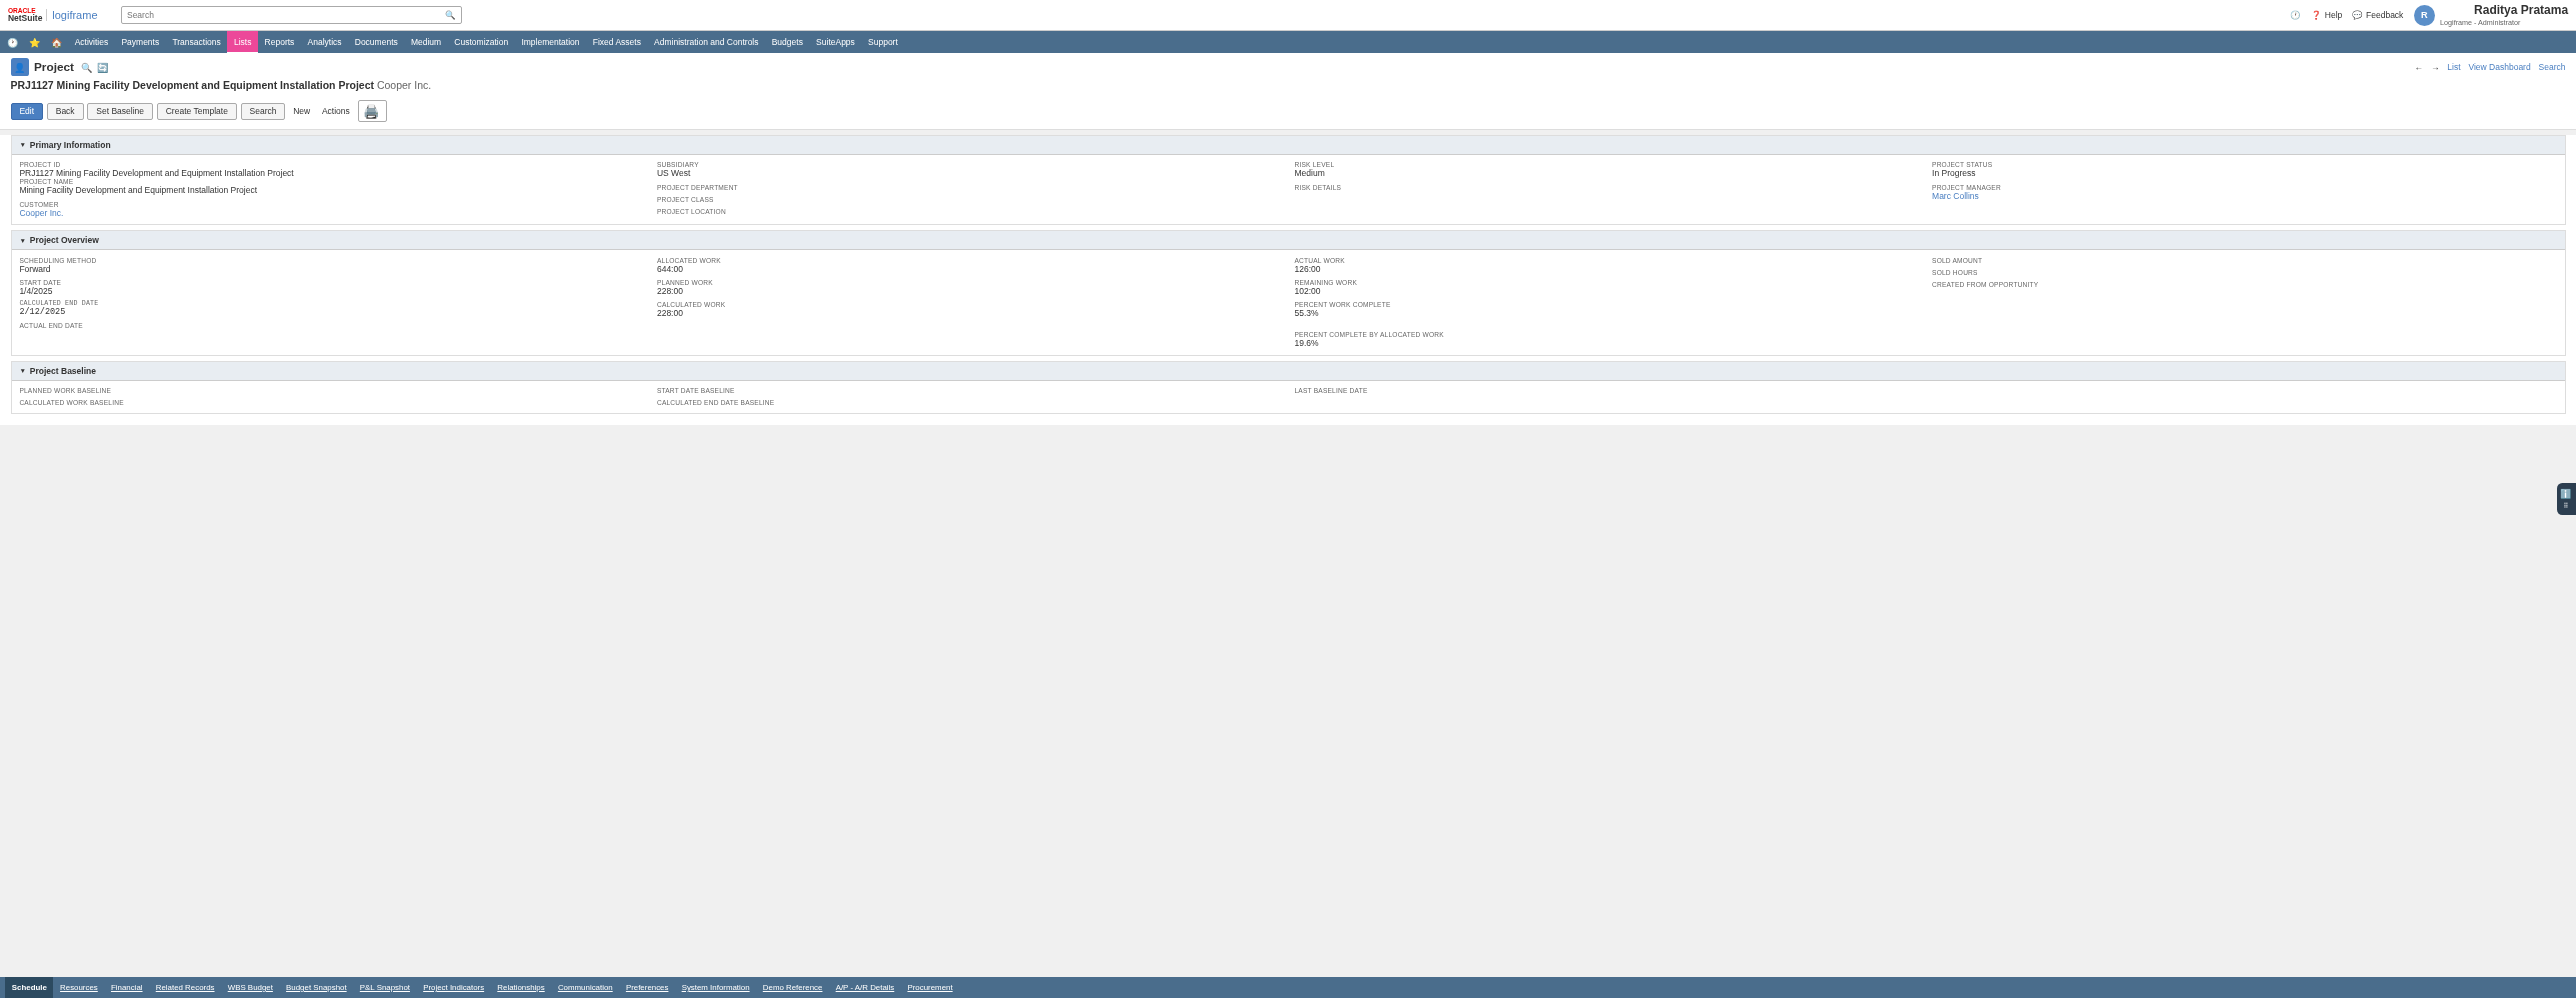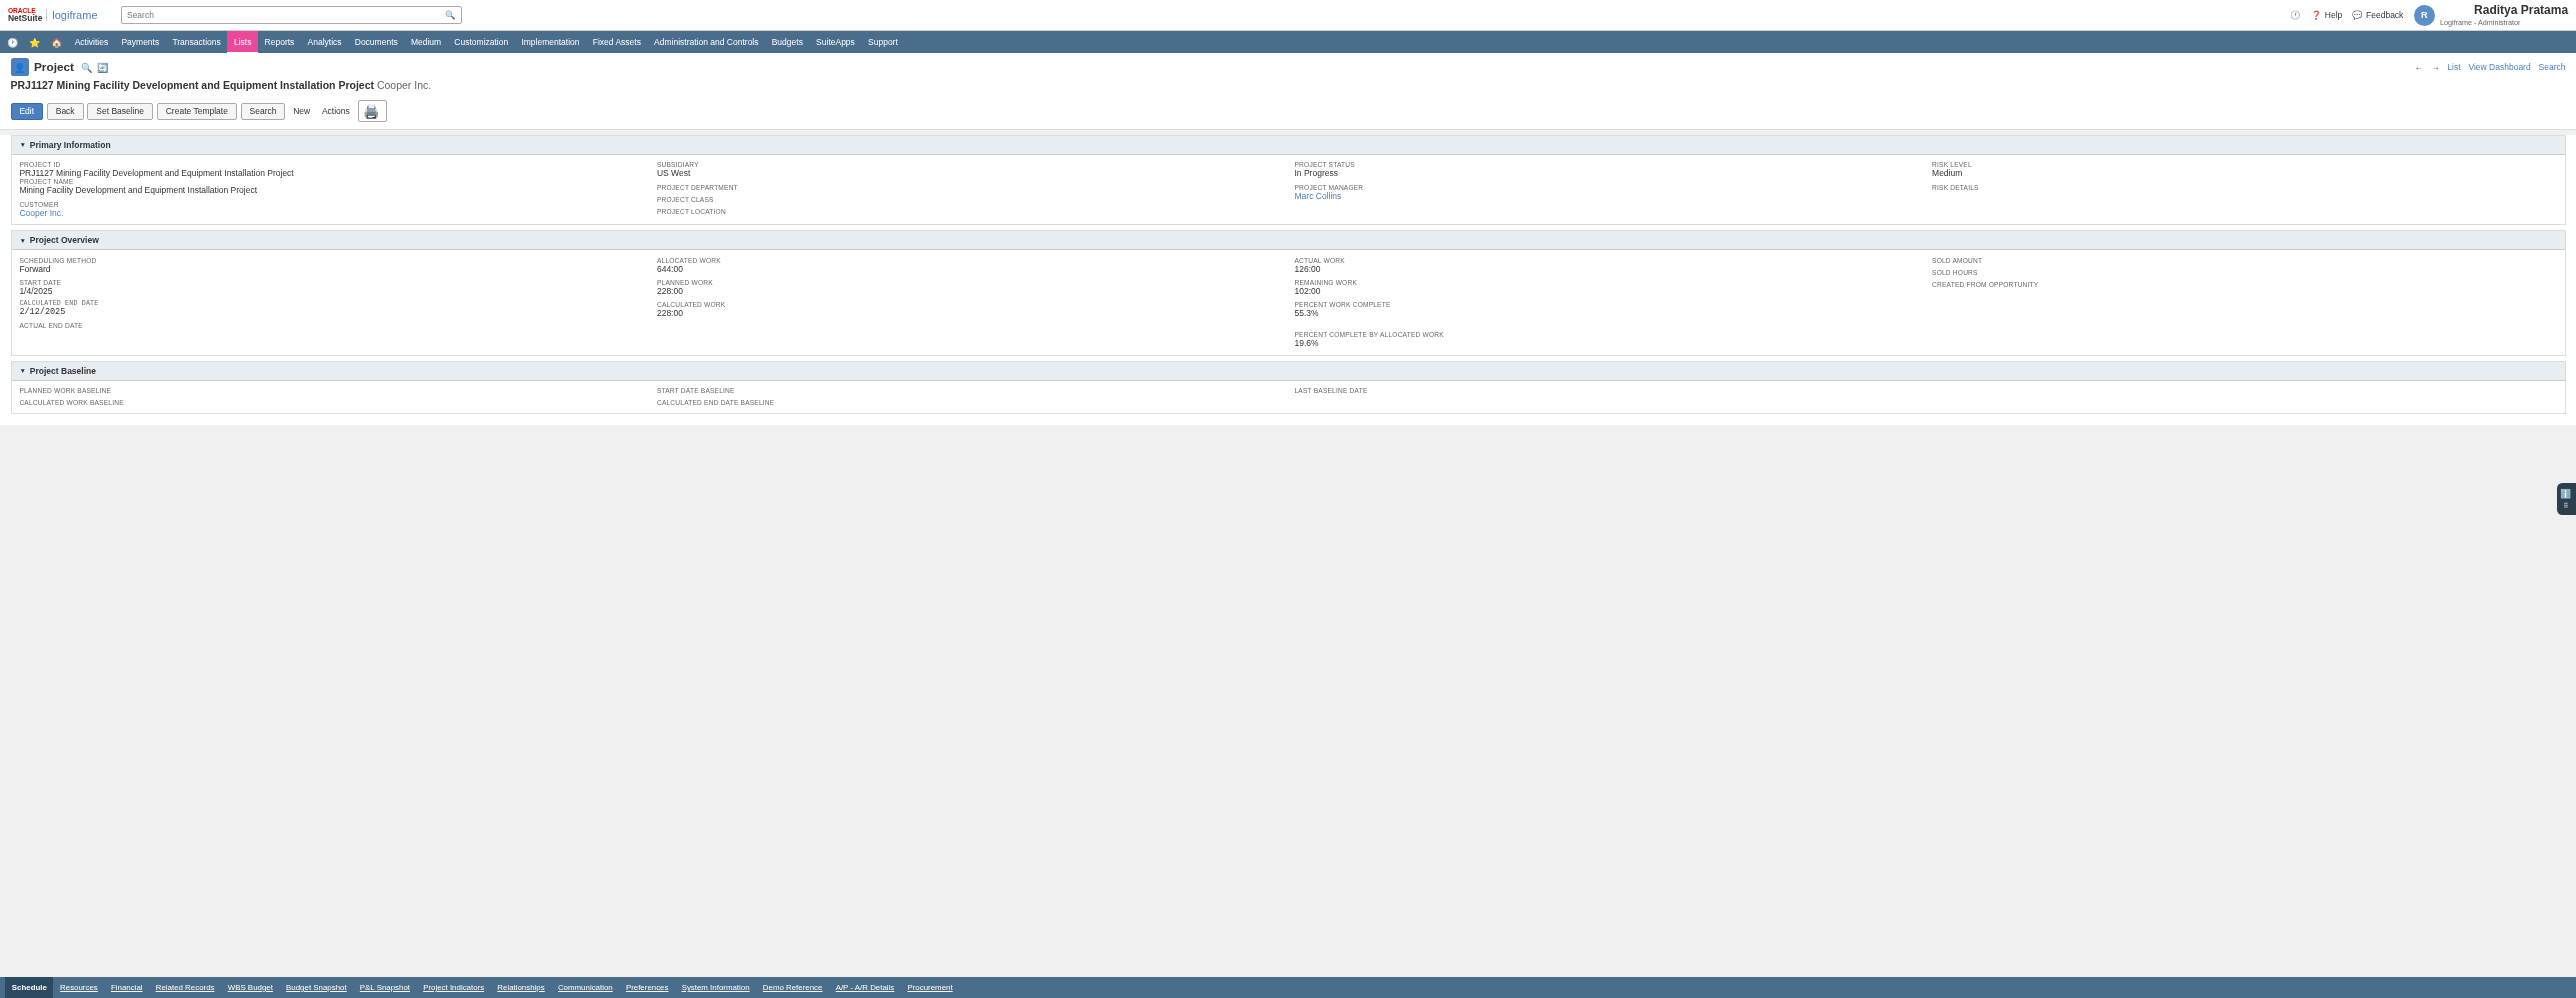--- a/index.html
+++ b/index.html
@@ -324,34 +324,34 @@
             <div class="field-label">PROJECT CLASS</div>
             <div class="field-value"></div>
           </div>
           <div style="margin-top:5.2px;">
             <div class="field-label">PROJECT LOCATION</div>
             <div class="field-value"></div>
           </div>
         </div>
 
         <div>
+          <div class="field-label">RISK LEVEL</div>
+          <div class="field-value">Medium</div>
+          <div style="margin-top:5.2px;">
+            <div class="field-label">RISK DETAILS</div>
+            <div class="field-value"></div>
+          </div>
+        </div>
+
+        <div>
           <div class="field-label">PROJECT STATUS</div>
           <div class="field-value status-in-progress">In Progress</div>
           <div style="margin-top:5.2px;">
             <div class="field-label">PROJECT MANAGER</div>
             <div class="field-value"><a href="#">Marc Collins</a></div>
-          </div>
-        </div>
-
-        <div>
-          <div class="field-label">RISK LEVEL</div>
-          <div class="field-value">Medium</div>
-          <div style="margin-top:5.2px;">
-            <div class="field-label">RISK DETAILS</div>
-            <div class="field-value"></div>
           </div>
         </div>
       </div>
     </div>
   </div>
 
   <div class="section">
     <div class="section-header">
       <span class="chevron">▼</span>
       <span>Project Overview</span>

